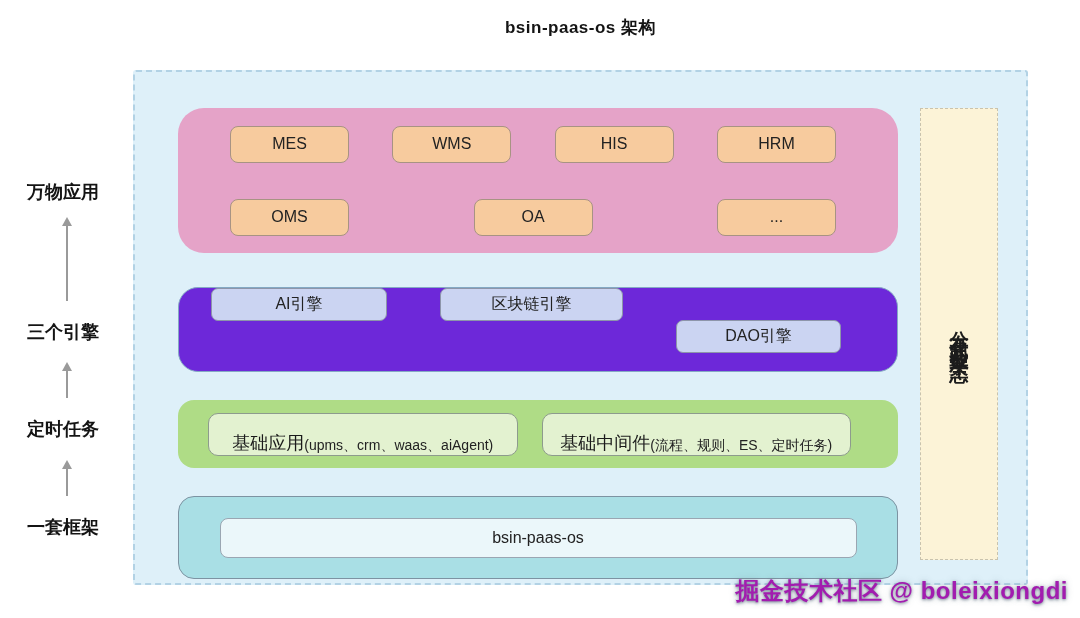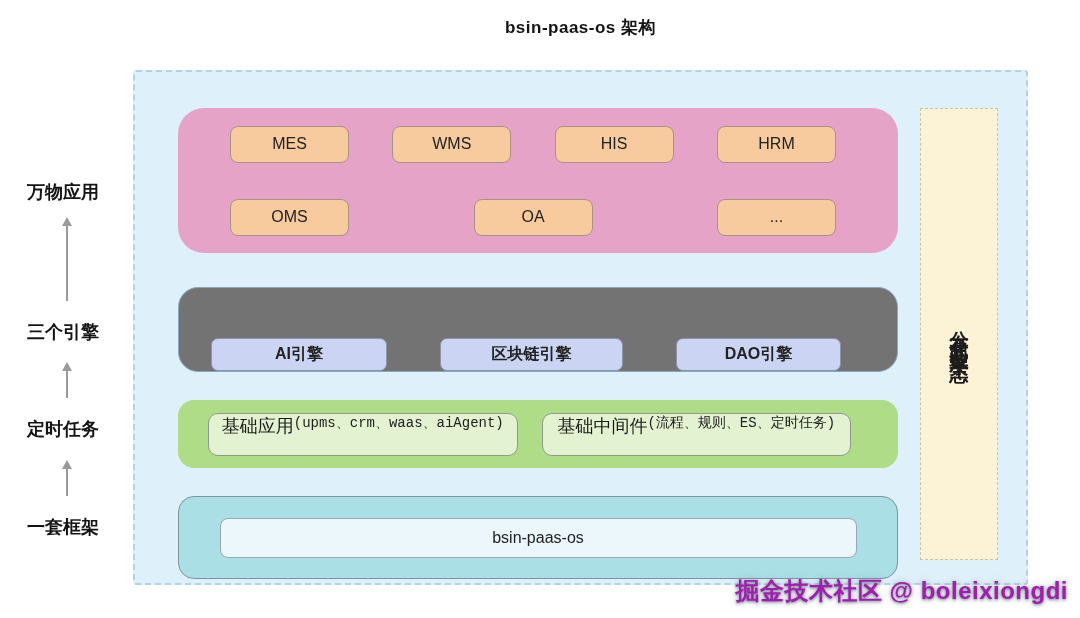--- a/index.html
+++ b/index.html
@@ -29,30 +29,30 @@
   .canvas { position:absolute; left:133px; top:70px; width:895px; height:515px;
             background:#def0f9; border:2px dashed #b2d2e5; border-radius:3px; }
 
   .band { position:absolute; left:43px; width:720px; }
   .band-apps { top:36px; height:145px; background:#e5a3c8; border-radius:26px;
                display:flex; flex-direction:column; justify-content:center; gap:36px; }
   .apps-row { display:flex; justify-content:space-between; padding:0 62px 0 52px; }
   .chip-orange { width:119px; height:37px; background:#f7cb9e; border:1px solid #a89383; border-radius:8px;
                  display:flex; align-items:center; justify-content:center; font-size:16px; color:#222; }
 
-  .band-engines { top:215px; height:85px; background:#737373; border:1px solid #84a9c4; border-radius:20px;
-                  display:flex; align-items:flex-end; justify-content:space-between; padding:0 56px 0 32px;font-weight:bold; }
+  .band-engines { top:215px; height:85px; background:#6d28d9; border:1px solid #84a9c4; border-radius:20px;
+                  display:flex; align-items:flex-start; justify-content:space-between; padding:0 56px 0 32px; }
   .chip-engine { height:33px; background:#cbd4f2; border:1px solid #8d95aa; border-radius:7px;
                  display:flex; align-items:center; justify-content:center; font-size:16px; color:#222; }
-  .chip-engine.w1 { width:176px; } .chip-engine.w2 { width:183px; } .chip-engine.w3 { width:165px; }
+  .chip-engine.w1 { width:176px; } .chip-engine.w2 { width:183px; } .chip-engine.w3 { width:165px;margin-top:32px; }
 
   .band-wings { top:328px; height:68px; background:#afdc86; border-radius:16px;
                 display:flex; align-items:center; justify-content:space-between; padding:0 47px 0 30px; gap:24px; }
   .chip-green { height:43px; flex:1; background:#e3f2d0; border:1px solid #8d9b8d; border-radius:10px;
-                display:flex; align-items:flex-start; justify-content:center; font-size:18px; color:#1a1a1a; white-space:nowrap;font-family:Liberation Mono, monospace; }
+                display:flex; align-items:flex-end; justify-content:center; font-size:18px; color:#1a1a1a; white-space:nowrap; }
   .chip-green .paren { font-size:14px; color:#222; }
 
   .band-framework { top:424px; height:83px; background:#a9dfe5; border:1px solid #7d93a2; border-radius:16px;
                     display:flex; align-items:center; justify-content:center; }
   .chip-framework { width:637px; height:40px; background:#ebf7fa; border:1px solid #9aa6b2; border-radius:8px;
                     display:flex; align-items:center; justify-content:center; font-size:16px; color:#222; }
 
   .banner-vertical { position:absolute; left:785px; top:36px; width:78px; height:452px;
                      background:#fcf3d7; border:1px dashed #c9c3ae;
                      display:flex; align-items:center; justify-content:center; }

